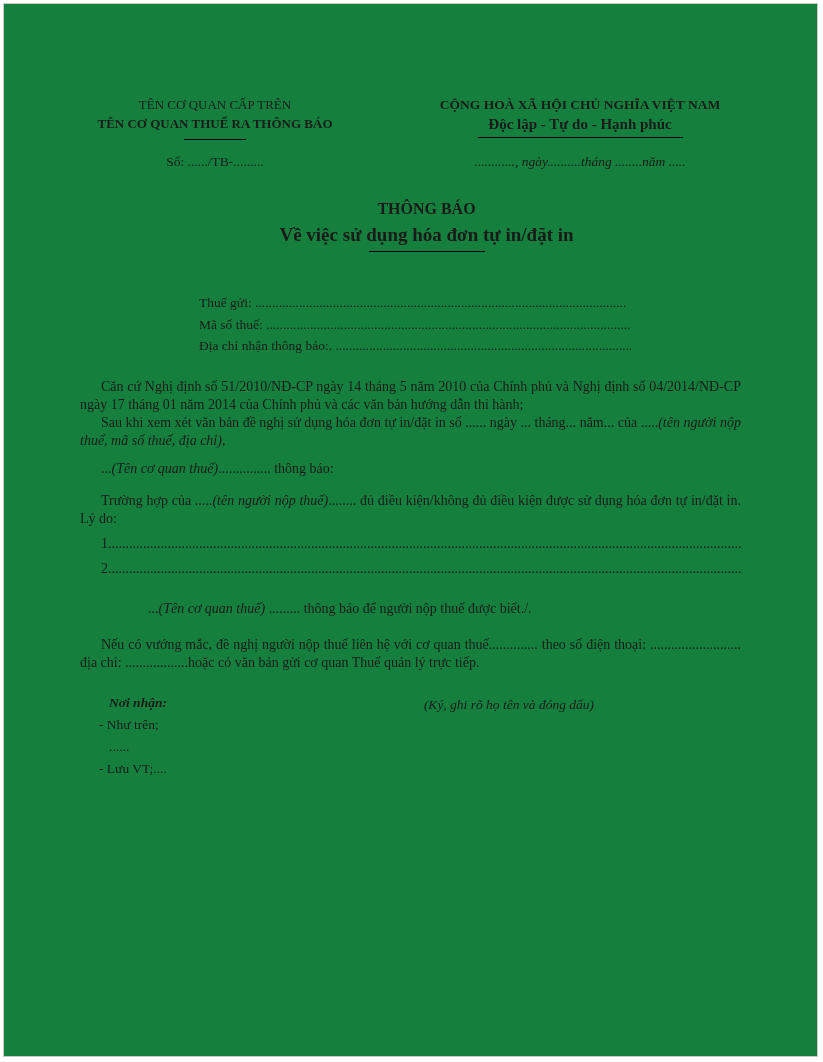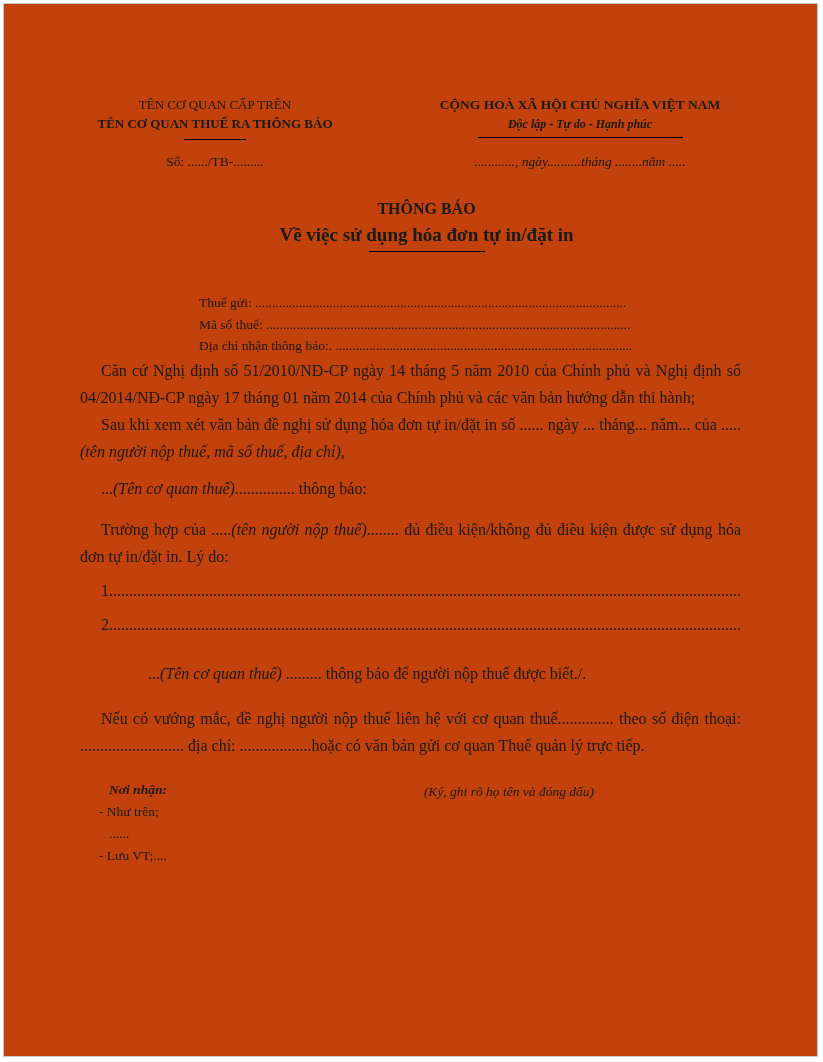--- a/index.html
+++ b/index.html
@@ -3,46 +3,46 @@
 <meta charset="utf-8">
 <style>
   html, body { margin:0; padding:0; }
   body {
     width:823px; height:1062px; background:#ffffff;
     font-family:"Liberation Serif","DejaVu Serif",serif;
     color:#1a1a1a;
   }
   .page {
     position:absolute; top:3px; left:3px; width:815px; height:1054px;
-    box-sizing:border-box; border:1px solid #c9c9c9; background:#c2410c;
+    box-sizing:border-box; border:1px solid #c9c9c9; background:#15803d;
     padding:91px 76px 0 76px;
   }
   .header { display:flex; }
   .col-left { width:270px; text-align:center; font-size:13px; line-height:19px; }
   .agency-parent { }
   .agency-name { font-weight:bold; width:235px; margin:0 auto; }
   .rule-left { width:62px; border-top:1.5px solid #000; margin:6px auto 12px; }
   .doc-number { font-size:13.5px; }
   .col-right { margin-left:auto; width:322px; text-align:center; }
   .country { font-weight:bold; font-size:13.5px; line-height:19px; }
-  .motto { font-weight:bold; font-size:12px; line-height:21px;font-style:italic; }
+  .motto { font-weight:bold; font-size:15px; line-height:21px; }
   .rule-right { width:205px; border-top:1px solid #000; margin:2px auto 0; }
   .date-line { font-size:13.5px; margin-top:16px; }
   .i { font-style:italic; }
 
   .title-block { margin-top:27px; text-align:center; transform:translateX(16px); }
   .doc-title { font-weight:bold; font-size:16px; line-height:22px; }
   .doc-subtitle { font-weight:bold; font-size:19px; margin-top:4px; }
   .rule-title { width:116px; border-top:1px solid #000; margin:5px auto 0; }
 
   .recipients { margin:40px 0 0 119px; font-size:13.5px; line-height:21.5px; }
   .recipients .dotline { width:432px; }
   .dotline { white-space:nowrap; overflow:hidden; }
 
-  .body-text { font-size:16px; line-height:27px; }
+  .body-text { margin-top:21px; font-size:14px; line-height:18px; }
   .par { margin:0; text-align:justify; text-indent:21px; }
   .gap1 { margin-top:10px; }
   .gap2 { margin-top:14px; }
   .reason { margin-top:7px; text-align:left; white-space:nowrap; overflow:hidden; }
   .gap3 { margin-top:18px; }
   .closing { margin-top:22px; text-align:left; text-indent:68px; }
 
   .footer { display:flex; margin-top:20px; font-size:13.5px; line-height:22px; }
   .footer-left { width:200px; margin-left:19px; }
   .noi-nhan { font-weight:bold; font-style:italic; margin-left:10px; }

